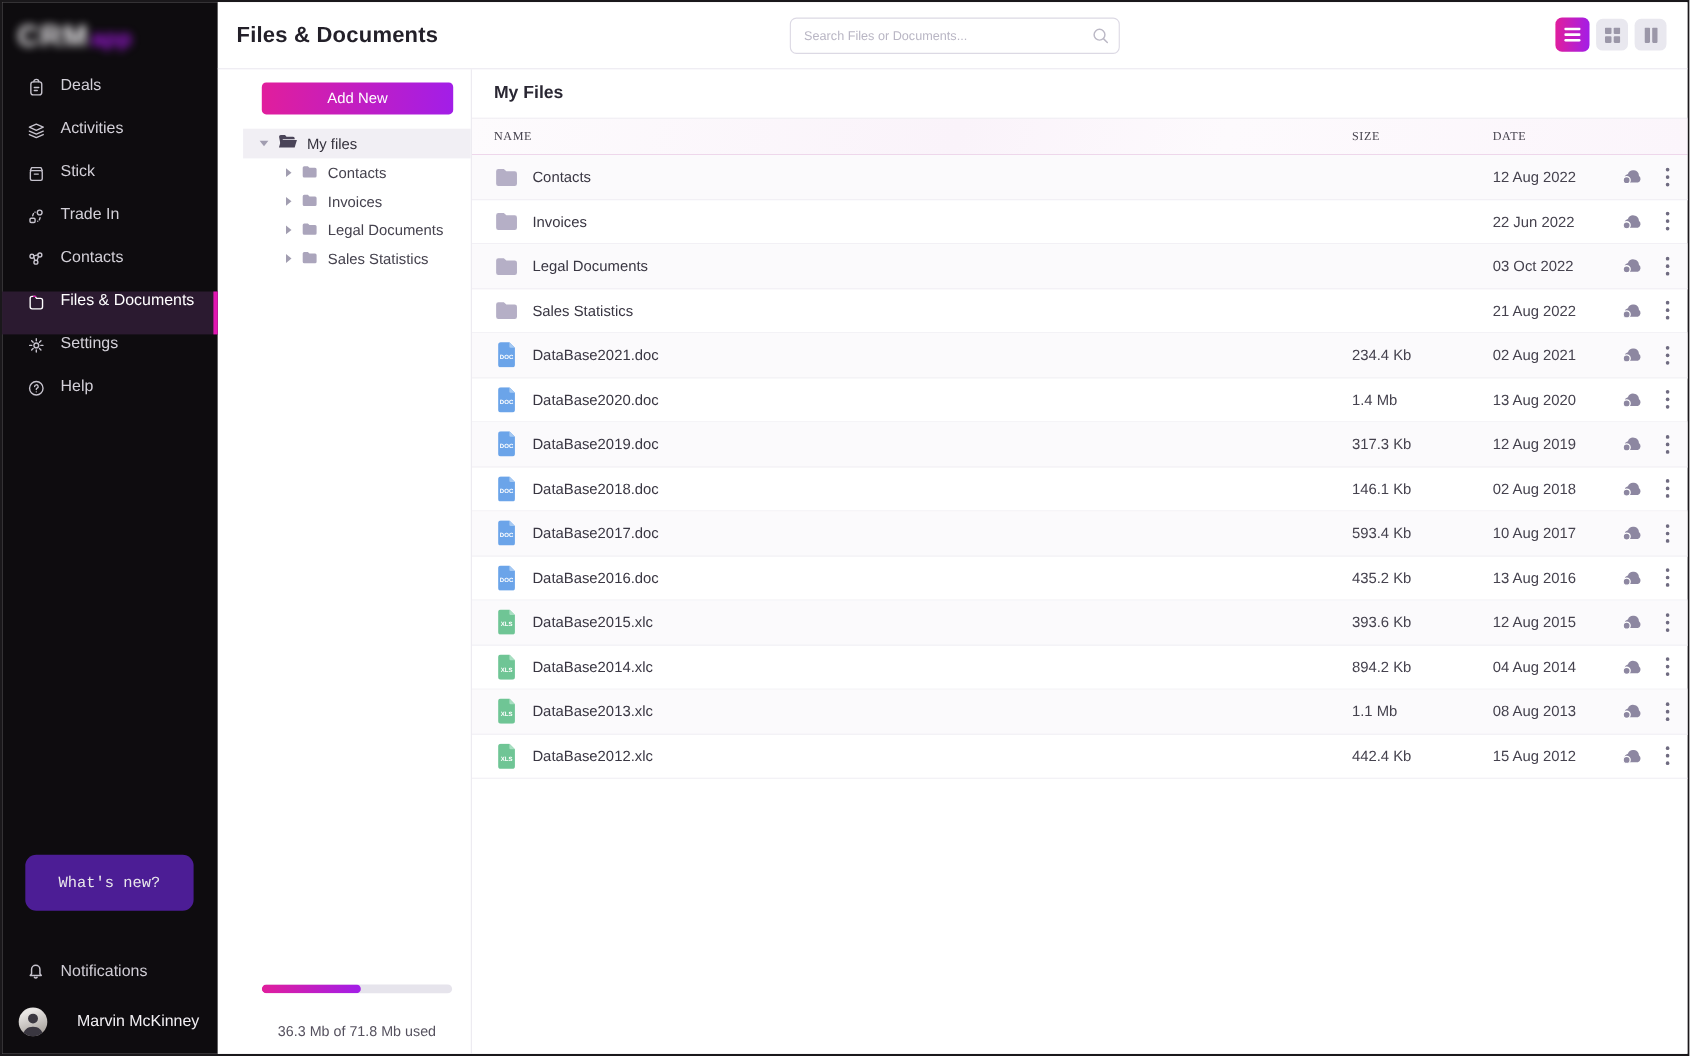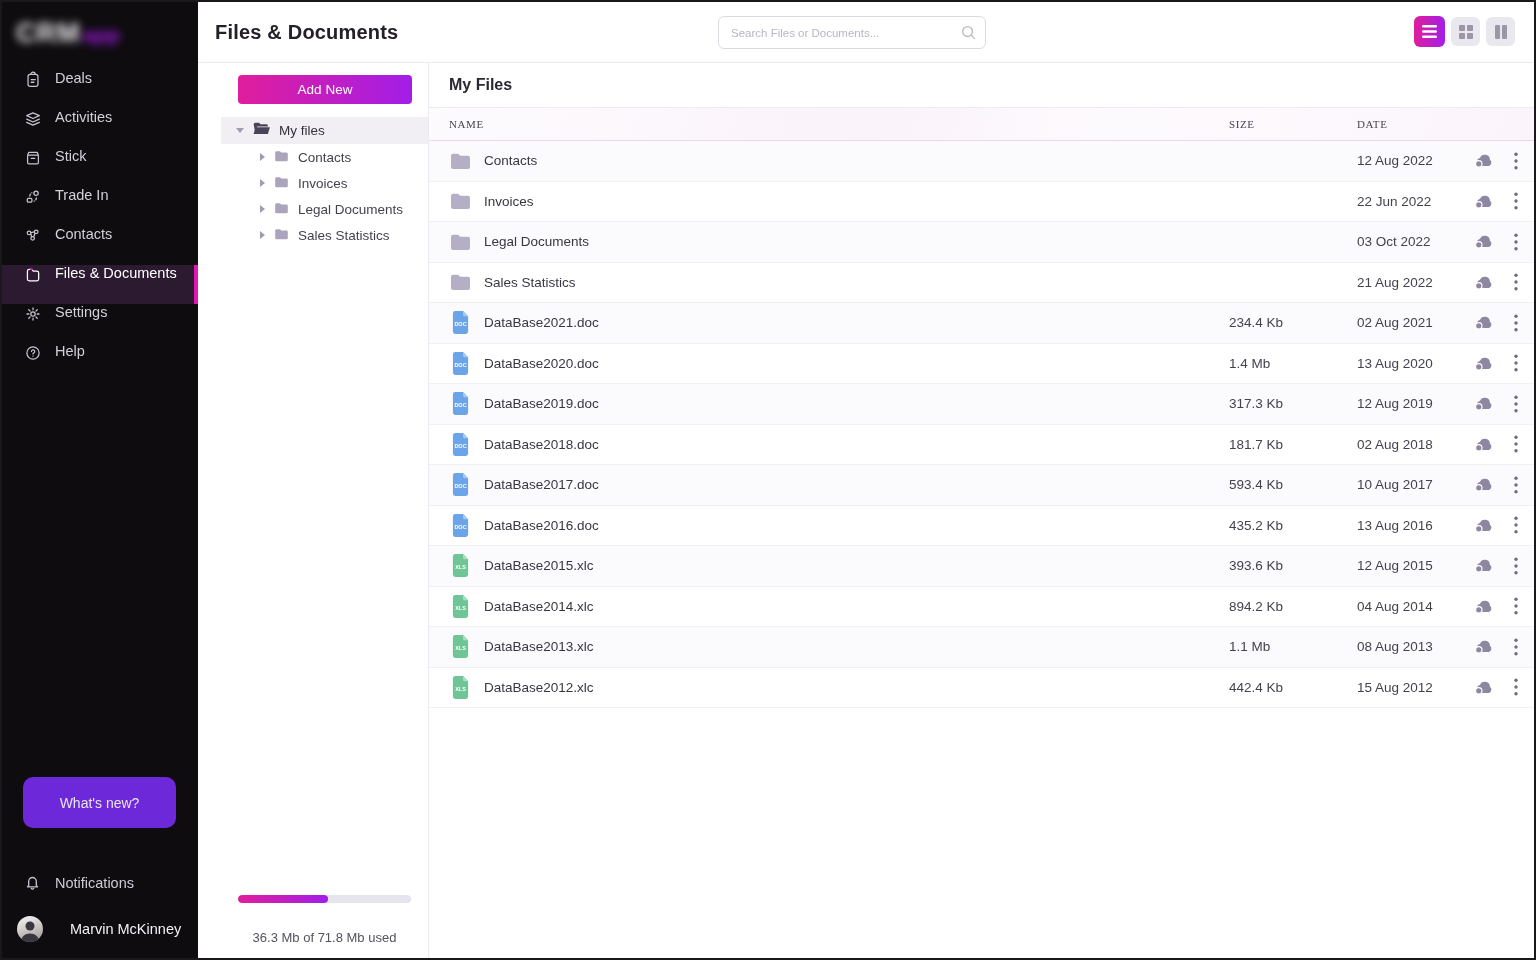--- a/index.html
+++ b/index.html
@@ -12,35 +12,35 @@
   .logo { height:60px; padding:16px 0 0 14px; white-space:nowrap; filter:blur(4px); user-select:none; }
   .logo-main { color:#f4f2f5; font-size:27px; font-weight:bold; letter-spacing:1px; }
   .logo-accent { color:#a21ae0; font-size:21px; font-weight:bold; margin-left:2px; }
   .nav { margin-top:8px; }
   .nav-item { height:39px; display:flex; align-items:flex-start; padding-left:21px; gap:13px;
               color:#d3d0d8; font-size:14.5px; cursor:pointer; position:relative; }
   .nav-item .nav-ic { width:19px; height:19px; display:flex; align-items:center; justify-content:center; }
   .nav-item.active { background:#2b1a30; color:#ffffff; }
   .nav-item.active::after { content:""; position:absolute; right:0; top:0; bottom:0; width:4px; background:#e216b2; }
   .sb-spacer { flex:1; }
-  .whats-new { display:block; width:153px; height:51px; margin:0 0 42px 21px; background:#6d28d9;
+  .whats-new { display:block; width:153px; height:51px; margin:0 0 42px 21px; background:#4c1d95;
                border:none; border-radius:10px; color:#e9e7eb; font-size:14px; cursor:pointer;
-               font-family:Liberation Sans, sans-serif; }
+               font-family:Liberation Mono, monospace; }
   .notif-row { display:flex; align-items:center; gap:13px; padding-left:21px; height:26px; margin-bottom:16px;
                color:#cfccd4; font-size:14.5px; cursor:pointer; }
   .user-row { display:flex; align-items:center; gap:27px; padding-left:15px; height:34px; margin-bottom:12px;
               color:#f2f0f4; font-size:14.5px; cursor:pointer; }
   .avatar { width:26px; height:26px; border-radius:50%; background:linear-gradient(160deg,#e8e6e4 20%,#9a948e 100%);
             display:flex; align-items:flex-end; justify-content:center; overflow:hidden; flex-shrink:0; }
 
   
   .main-col { flex:1; display:flex; flex-direction:column; background:#fff; min-width:0; }
   .topbar { height:61px; border-bottom:1px solid #ece9f0; position:relative; display:flex; align-items:center; flex-shrink:0; }
   .page-title { font-size:20px; font-weight:600; color:#232029; margin-left:17px; letter-spacing:.2px; }
-  .search-box { position:absolute; left:520px; top:14px; width:268px; height:33px; }
+  .search-box { position:absolute; left:520px; top:14px; width:300px; height:33px; }
   .search-box input { width:100%; height:100%; border:1px solid #dcd9e4; border-radius:6px; padding:0 34px 0 12px;
                       font-size:11.5px; color:#55525e; font-family:inherit; outline:none; }
   .search-box input::placeholder { color:#b9b6c4; }
   .search-ic { position:absolute; right:9px; top:8px; }
   .view-toggle { position:absolute; right:19px; top:14px; display:flex; align-items:center; gap:6px; }
   .vbtn { width:29px; height:29px; border:none; border-radius:6px; background:#e9e8ef; display:flex;
           align-items:center; justify-content:center; cursor:pointer; }
   .vbtn.active { width:31px; height:31px; background:linear-gradient(92deg,#e11e9c 0%,#a21ee8 100%); }
 
   .content { flex:1; display:flex; min-height:0;padding-left:23px; }
@@ -522,21 +522,21 @@
     <div class="cell-name">
       <span class="ric">
                   <svg width="19" height="23" viewBox="0 0 20 24">
                     <path fill="#6ba4e9" d="M2 2.5A2.5 2.5 0 0 1 4.5 0h8.2L18 5.3v16.2a2.5 2.5 0 0 1-2.5 2.5h-11A2.5 2.5 0 0 1 2 21.5z"></path>
                     <path fill="#a5c9f3" d="M12.7 0L18 5.3h-4.1a1.2 1.2 0 0 1-1.2-1.2z"></path>
                     <text x="10" y="16.2" text-anchor="middle" font-size="5.8" font-weight="bold" fill="#fff" font-family="sans-serif">DOC</text>
                   </svg>
                 </span>
       <span class="fname">DataBase2018.doc</span>
     </div>
-    <div class="cell-size">181.7 Kb</div>
+    <div class="cell-size">146.1 Kb</div>
     <div class="cell-date">02 Aug 2018</div>
     <div class="cell-actions">
       <button class="act-btn">
                   <svg width="22" height="17" viewBox="0 0 24 18">
                     <path fill="#8d87a1" d="M19.6 8.1a5.7 5.7 0 0 0-11-1.7A4.4 4.4 0 0 0 9.1 15h9.5a4 4 0 0 0 1-6.9z"></path>
                     <circle cx="7.4" cy="12.6" r="3.5" fill="#8d87a1" stroke="#ffffff" stroke-width="1.3"></circle>
                   </svg>
                 </button>
       <button class="act-btn">
                   <svg width="4" height="18" viewBox="0 0 4 18">

